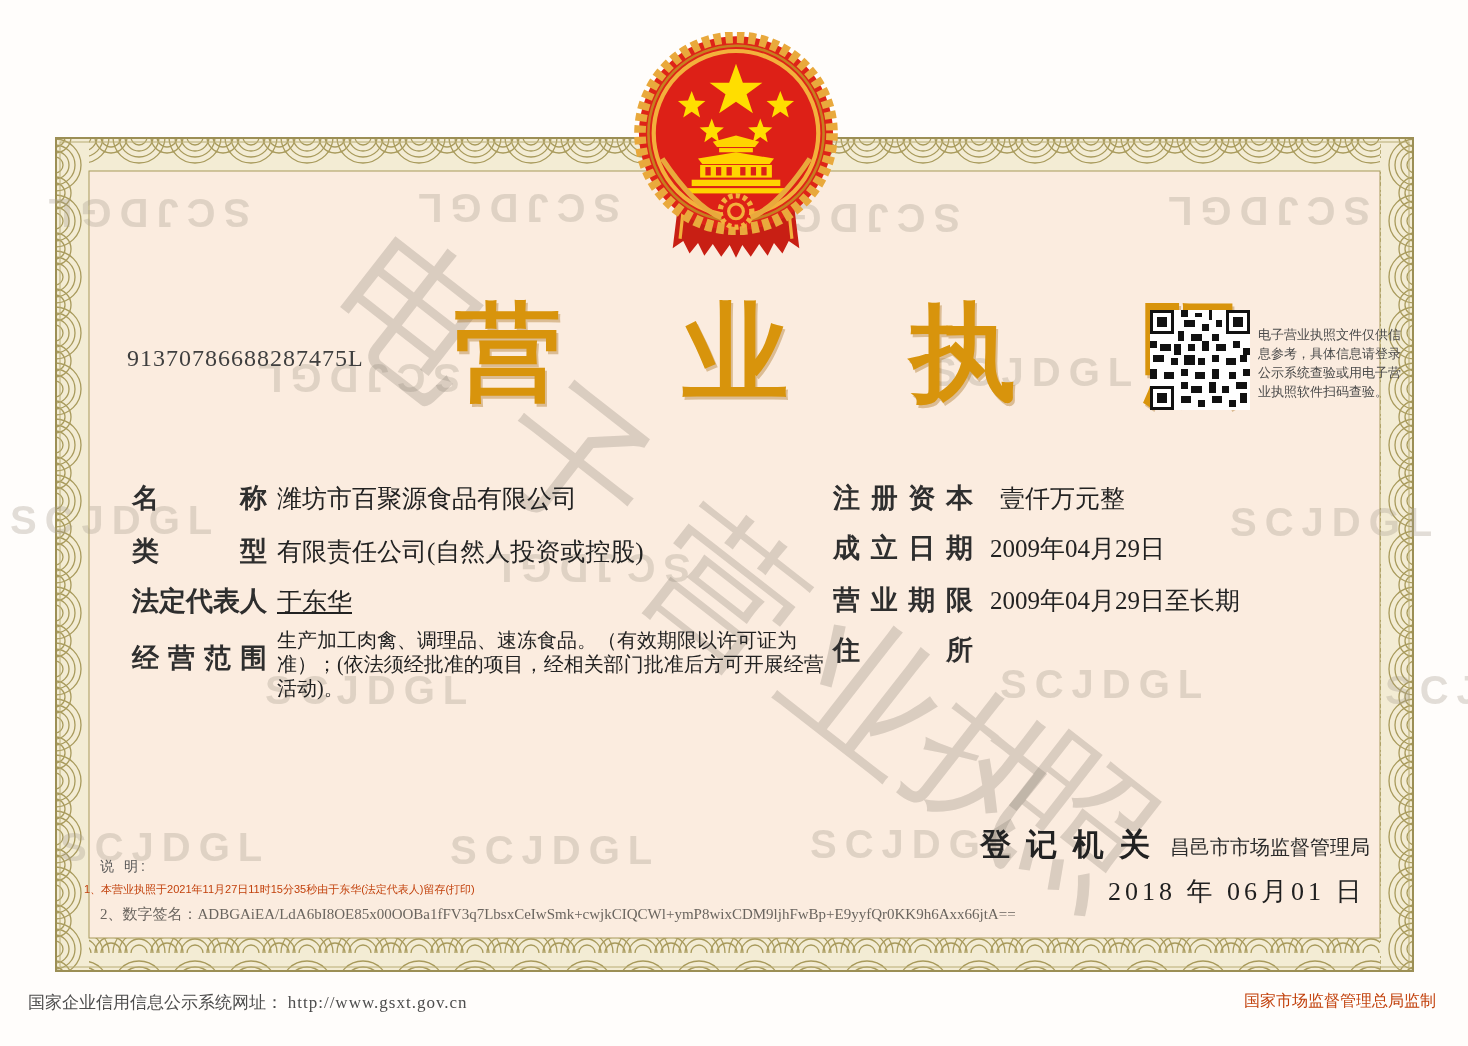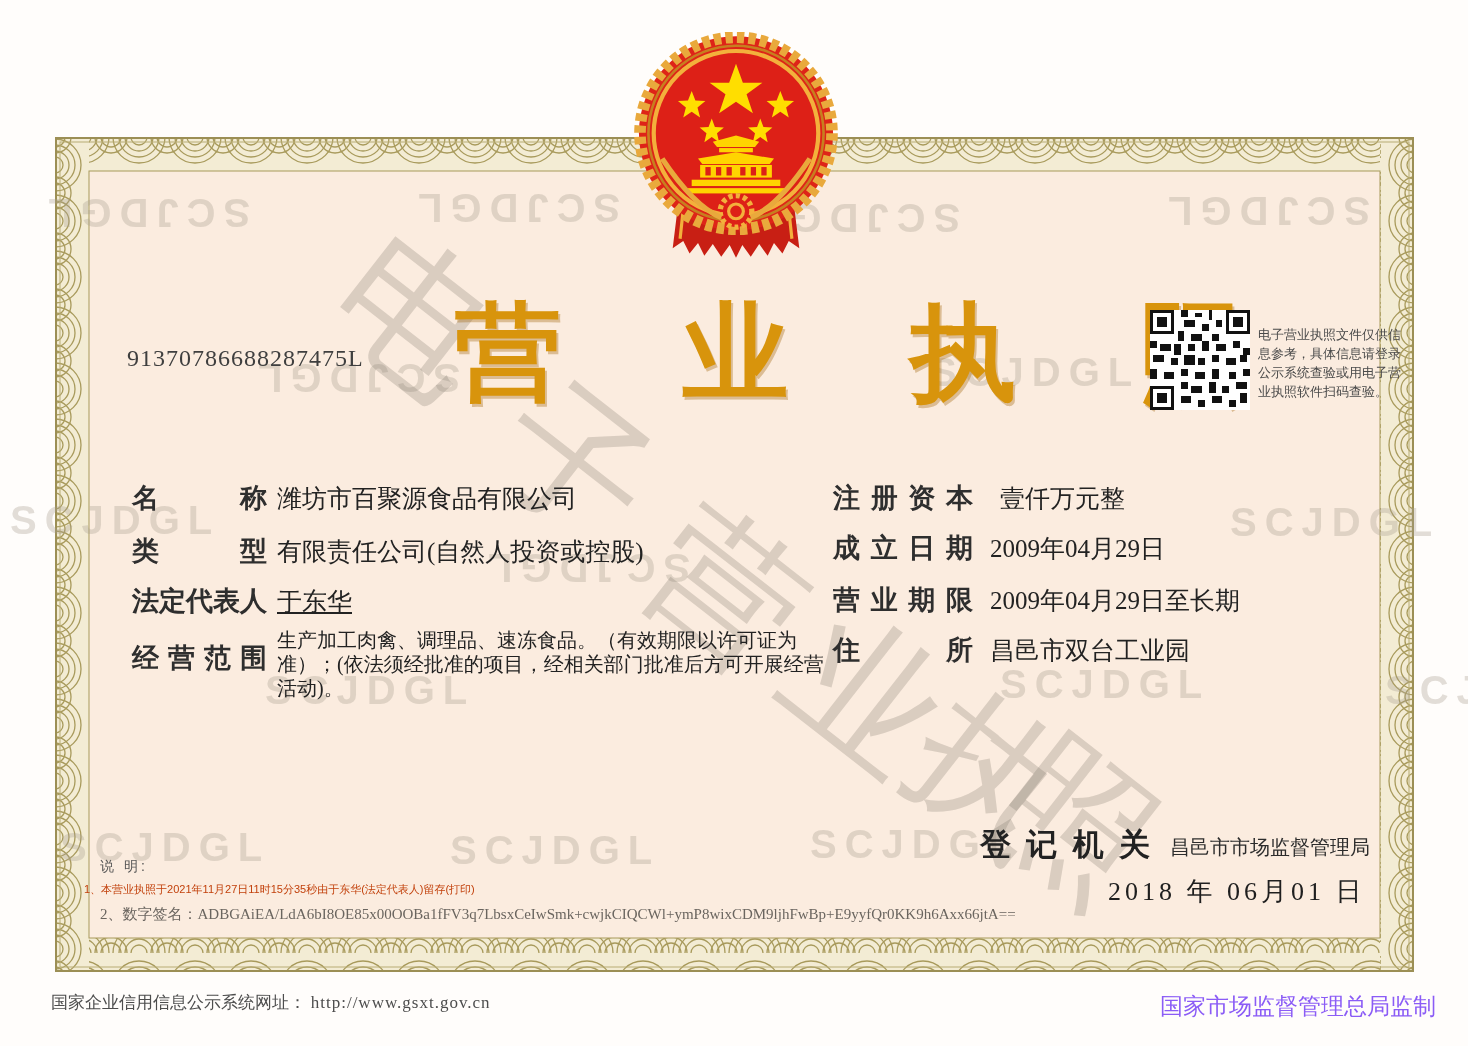--- a/index.html
+++ b/index.html
@@ -52,23 +52,23 @@
   .registry-value{position:absolute;left:1170px;top:834px;z-index:2;font-size:20px;
           color:#2c2c2c;font-family:"Liberation Serif",serif;white-space:nowrap;}
   .issue-date{position:absolute;left:1108px;top:874px;z-index:2;font-size:26px;
           color:#1f1f1f;font-family:"Liberation Serif",serif;letter-spacing:4px;white-space:nowrap;}
   
   .notes-title{position:absolute;left:100px;top:858px;z-index:2;font-size:14px;color:#555;letter-spacing:3px;}
   .note-1{position:absolute;left:84px;top:882px;z-index:2;font-size:11px;color:#c2410c;white-space:nowrap;}
   .note-2{position:absolute;left:100px;top:905px;z-index:2;font-size:15px;color:#6a655f;white-space:nowrap;
           font-family:"Liberation Serif",serif;}
   
-  .footer-left{position:absolute;left:51px;top:991px;z-index:2;font-size:17px;color:#4d4d4d;}
+  .footer-left{position:absolute;left:28px;top:991px;z-index:2;font-size:17px;color:#4d4d4d;}
   .footer-left .url{font-family:"Liberation Serif",serif;letter-spacing:1px;}
-  .footer-right{position:absolute;right:32px;top:991px;z-index:2;font-size:23px;color:#8b5cf6;}
+  .footer-right{position:absolute;right:32px;top:991px;z-index:2;font-size:16px;color:#c2410c;}
   
   .g1{left:40px;top:190px;}  .g2{left:410px;top:185px;} .g3{left:750px;top:195px;}
   .g4{left:1160px;top:188px;}.g5{left:930px;top:350px;} .g6{left:250px;top:355px;}
   .g7{left:10px;top:498px;}  .g8{left:480px;top:545px;} .g9{left:1230px;top:500px;}
   .g10{left:265px;top:668px;}.g11{left:1000px;top:662px;}.g12{left:1385px;top:668px;}
   .g13{left:60px;top:825px;} .g14{left:450px;top:828px;} .g15{left:810px;top:822px;}
   
   .wm1{left:340px;top:240px;} .wm2{left:500px;top:390px;} .wm3{left:650px;top:515px;}
   .wm4{left:790px;top:620px;} .wm5{left:915px;top:700px;} .wm6{left:1000px;top:745px;}
 </style>
@@ -325,21 +325,20 @@
       <span>业</span>
       <span>期</span>
       <span>限</span>
     </div>
   <div class="fvalue r-value" style="top:584px;">2009年04月29日至长期</div>
 
   <div class="flabel r-label char-justify" style="top:632px;">
       <span>住</span>
       <span>所</span>
     </div>
-  <div class="fvalue r-value" style="top:634px;">昌邑市双台工业园</div>
 
   <div class="registry-label char-justify">
       <span>登</span>
       <span>记</span>
       <span>机</span>
       <span>关</span>
     </div>
   <div class="registry-value">昌邑市市场监督管理局</div>
   <div class="issue-date">2018 年 06月01 日</div>
 

